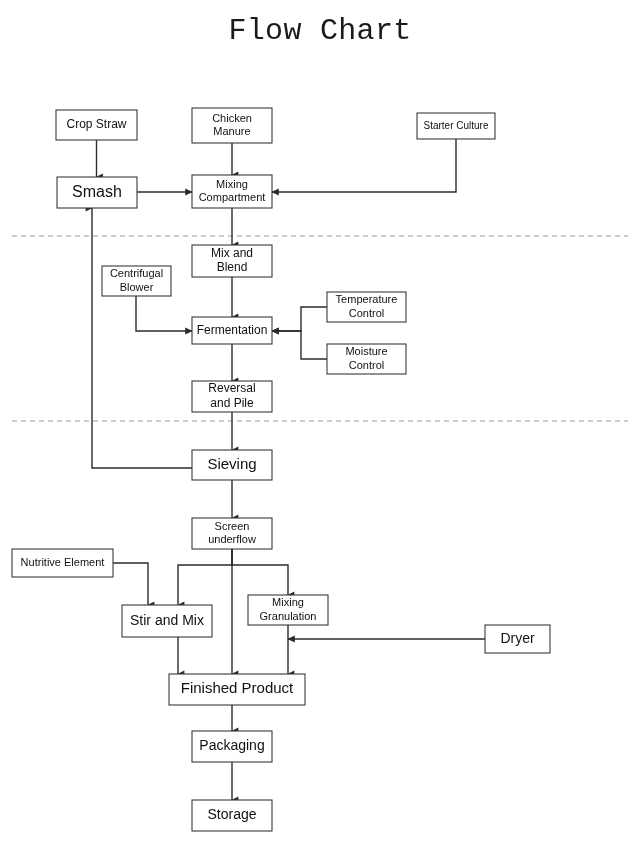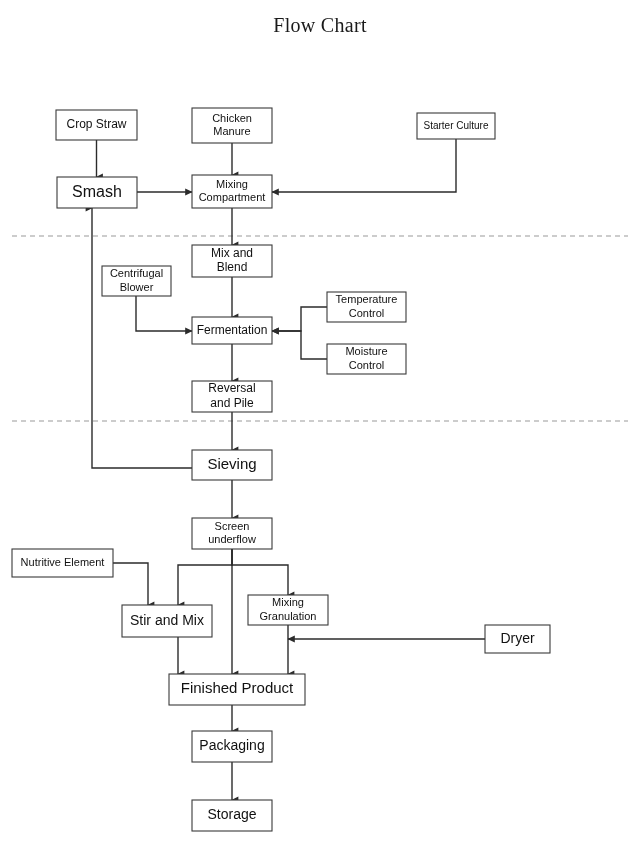--- a/index.html
+++ b/index.html
@@ -21,25 +21,25 @@
     left: 0; top: 0;
     width: 640px;
     height: 856px;
   }
   .chart-title {
     position: absolute;
     left: 0;
     top: 14px;
     width: 640px;
     text-align: center;
-    font-size: 20px;
+    font-size: 30px;
     font-weight: 400;
     letter-spacing: 0.3px;
     color: #1a1a1a;
-    font-family: Liberation Serif, serif;
+    font-family: Liberation Mono, monospace;
   }
   svg.flow {
     position: absolute;
     left: 0; top: 0;
     width: 640px;
     height: 856px;
     display: block;
   }
   .node-rect {
     fill: #ffffff;

